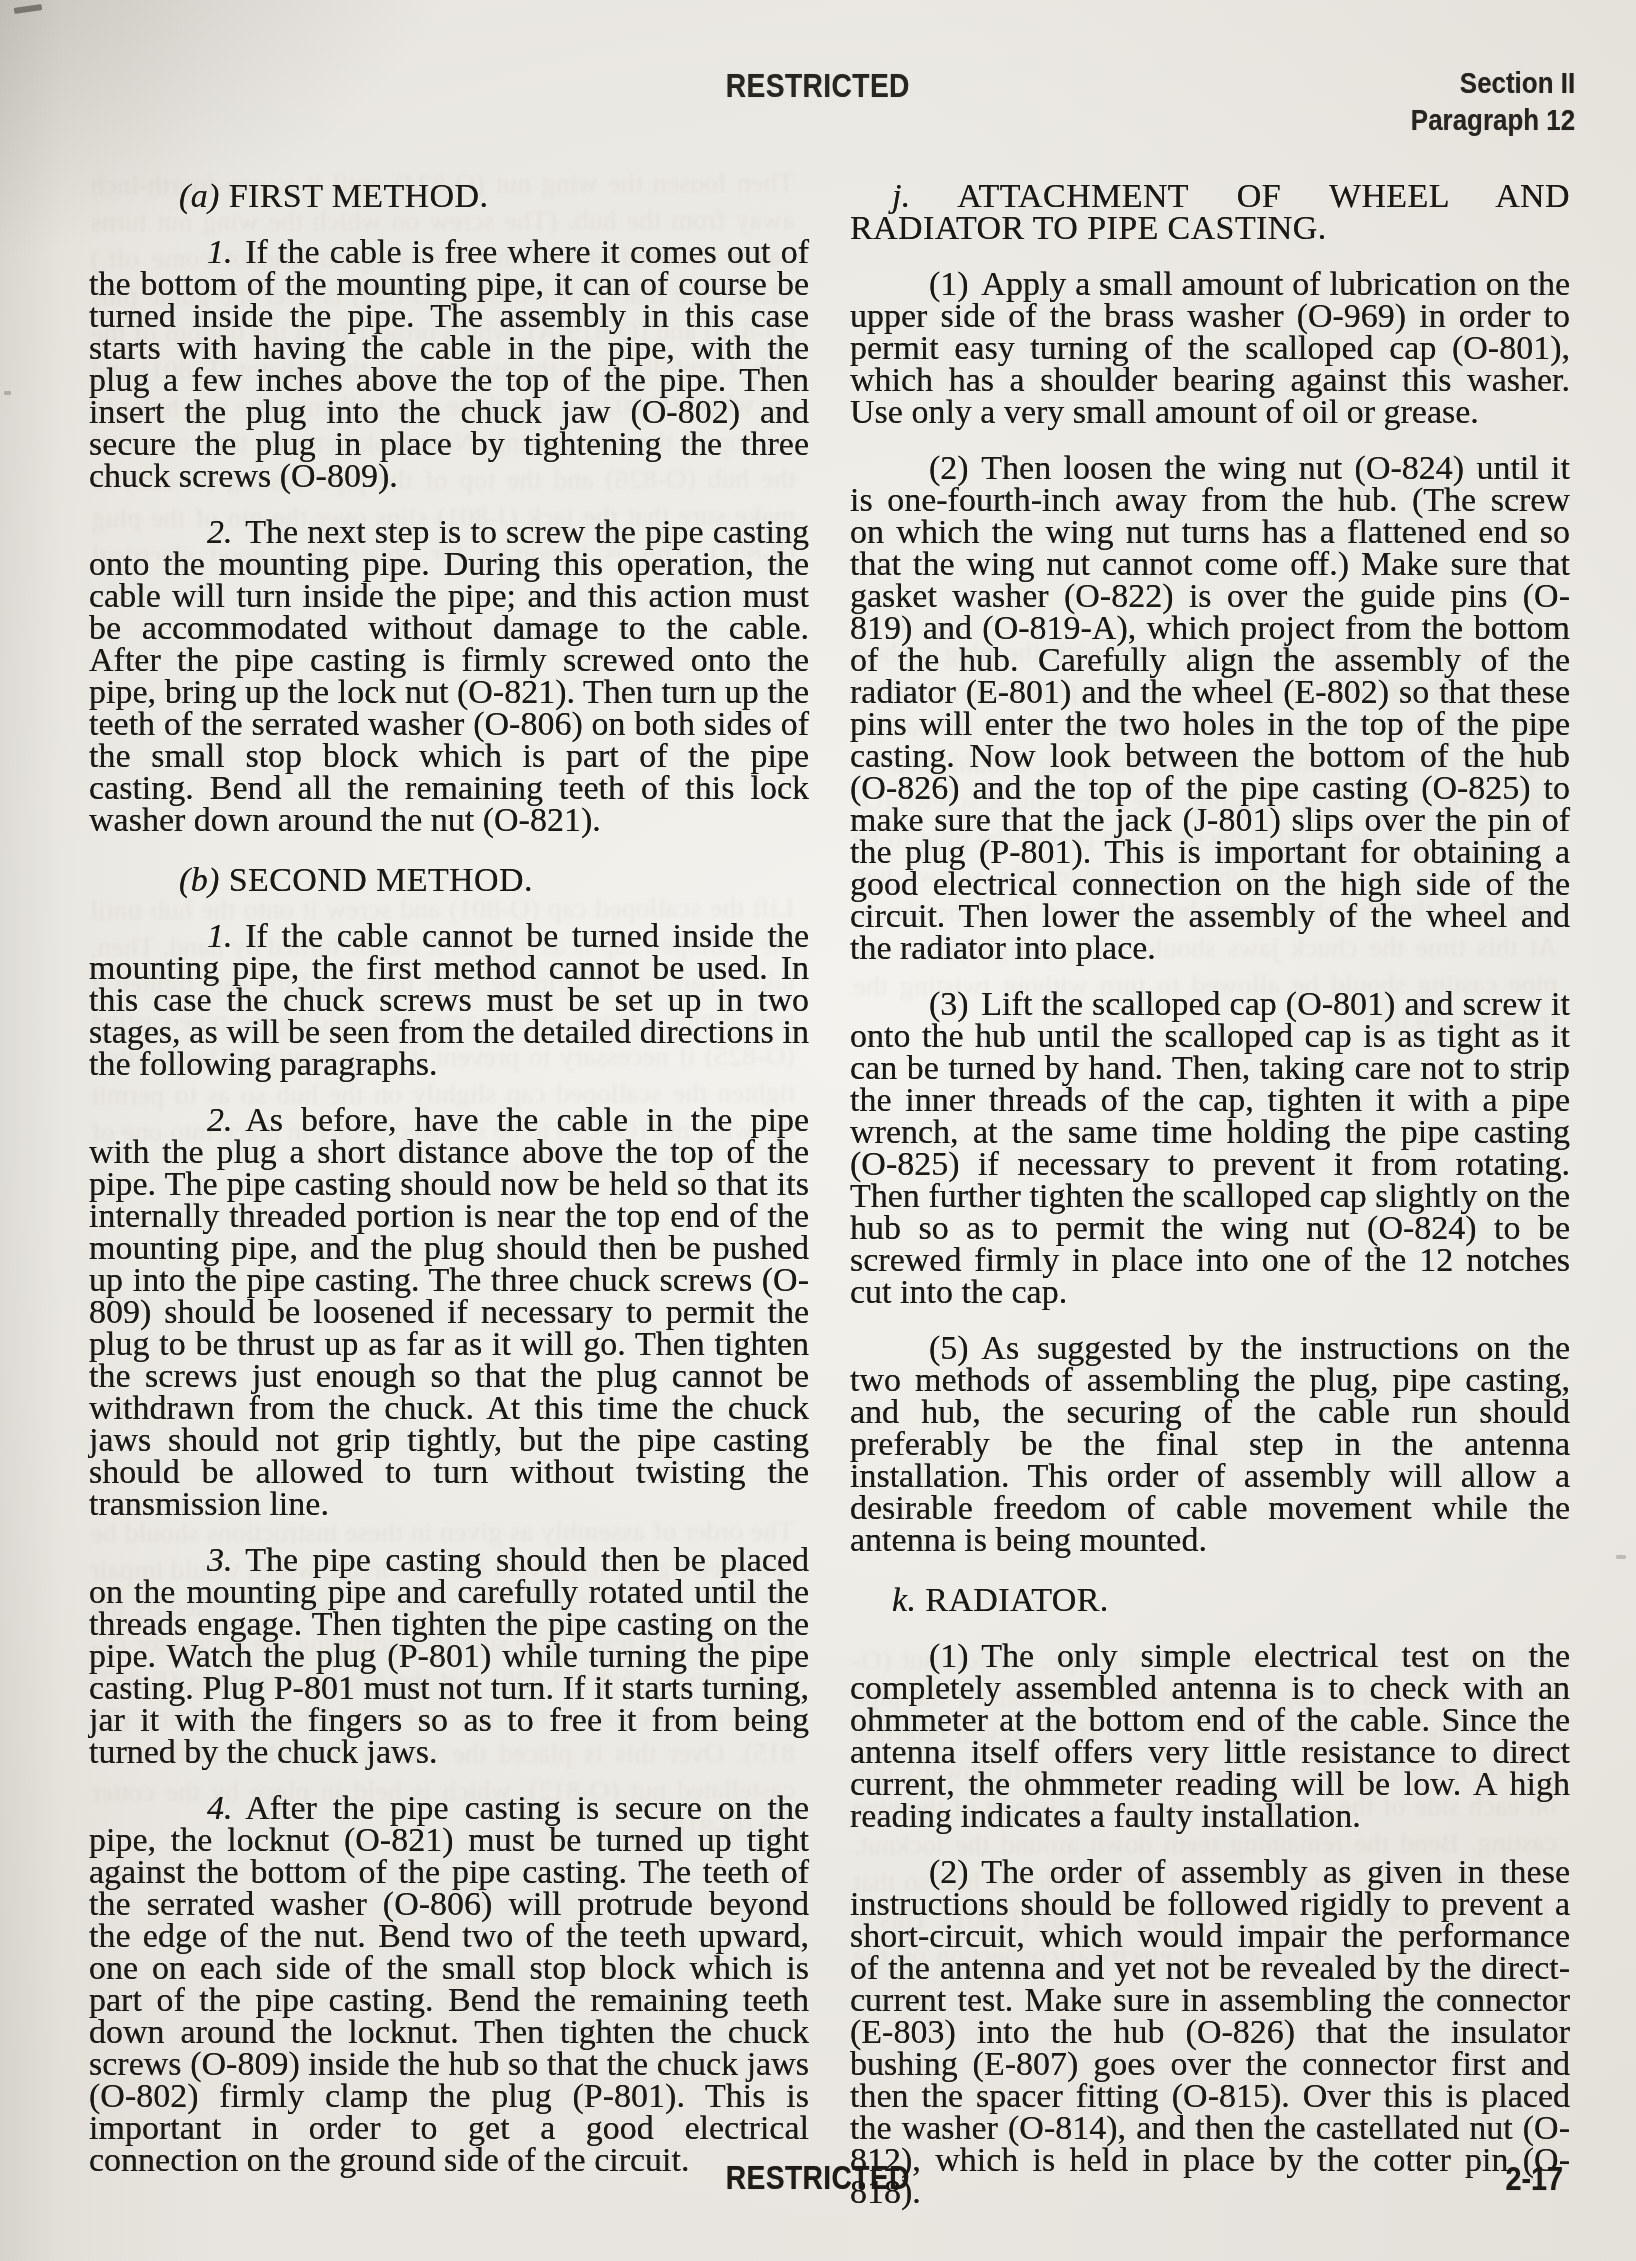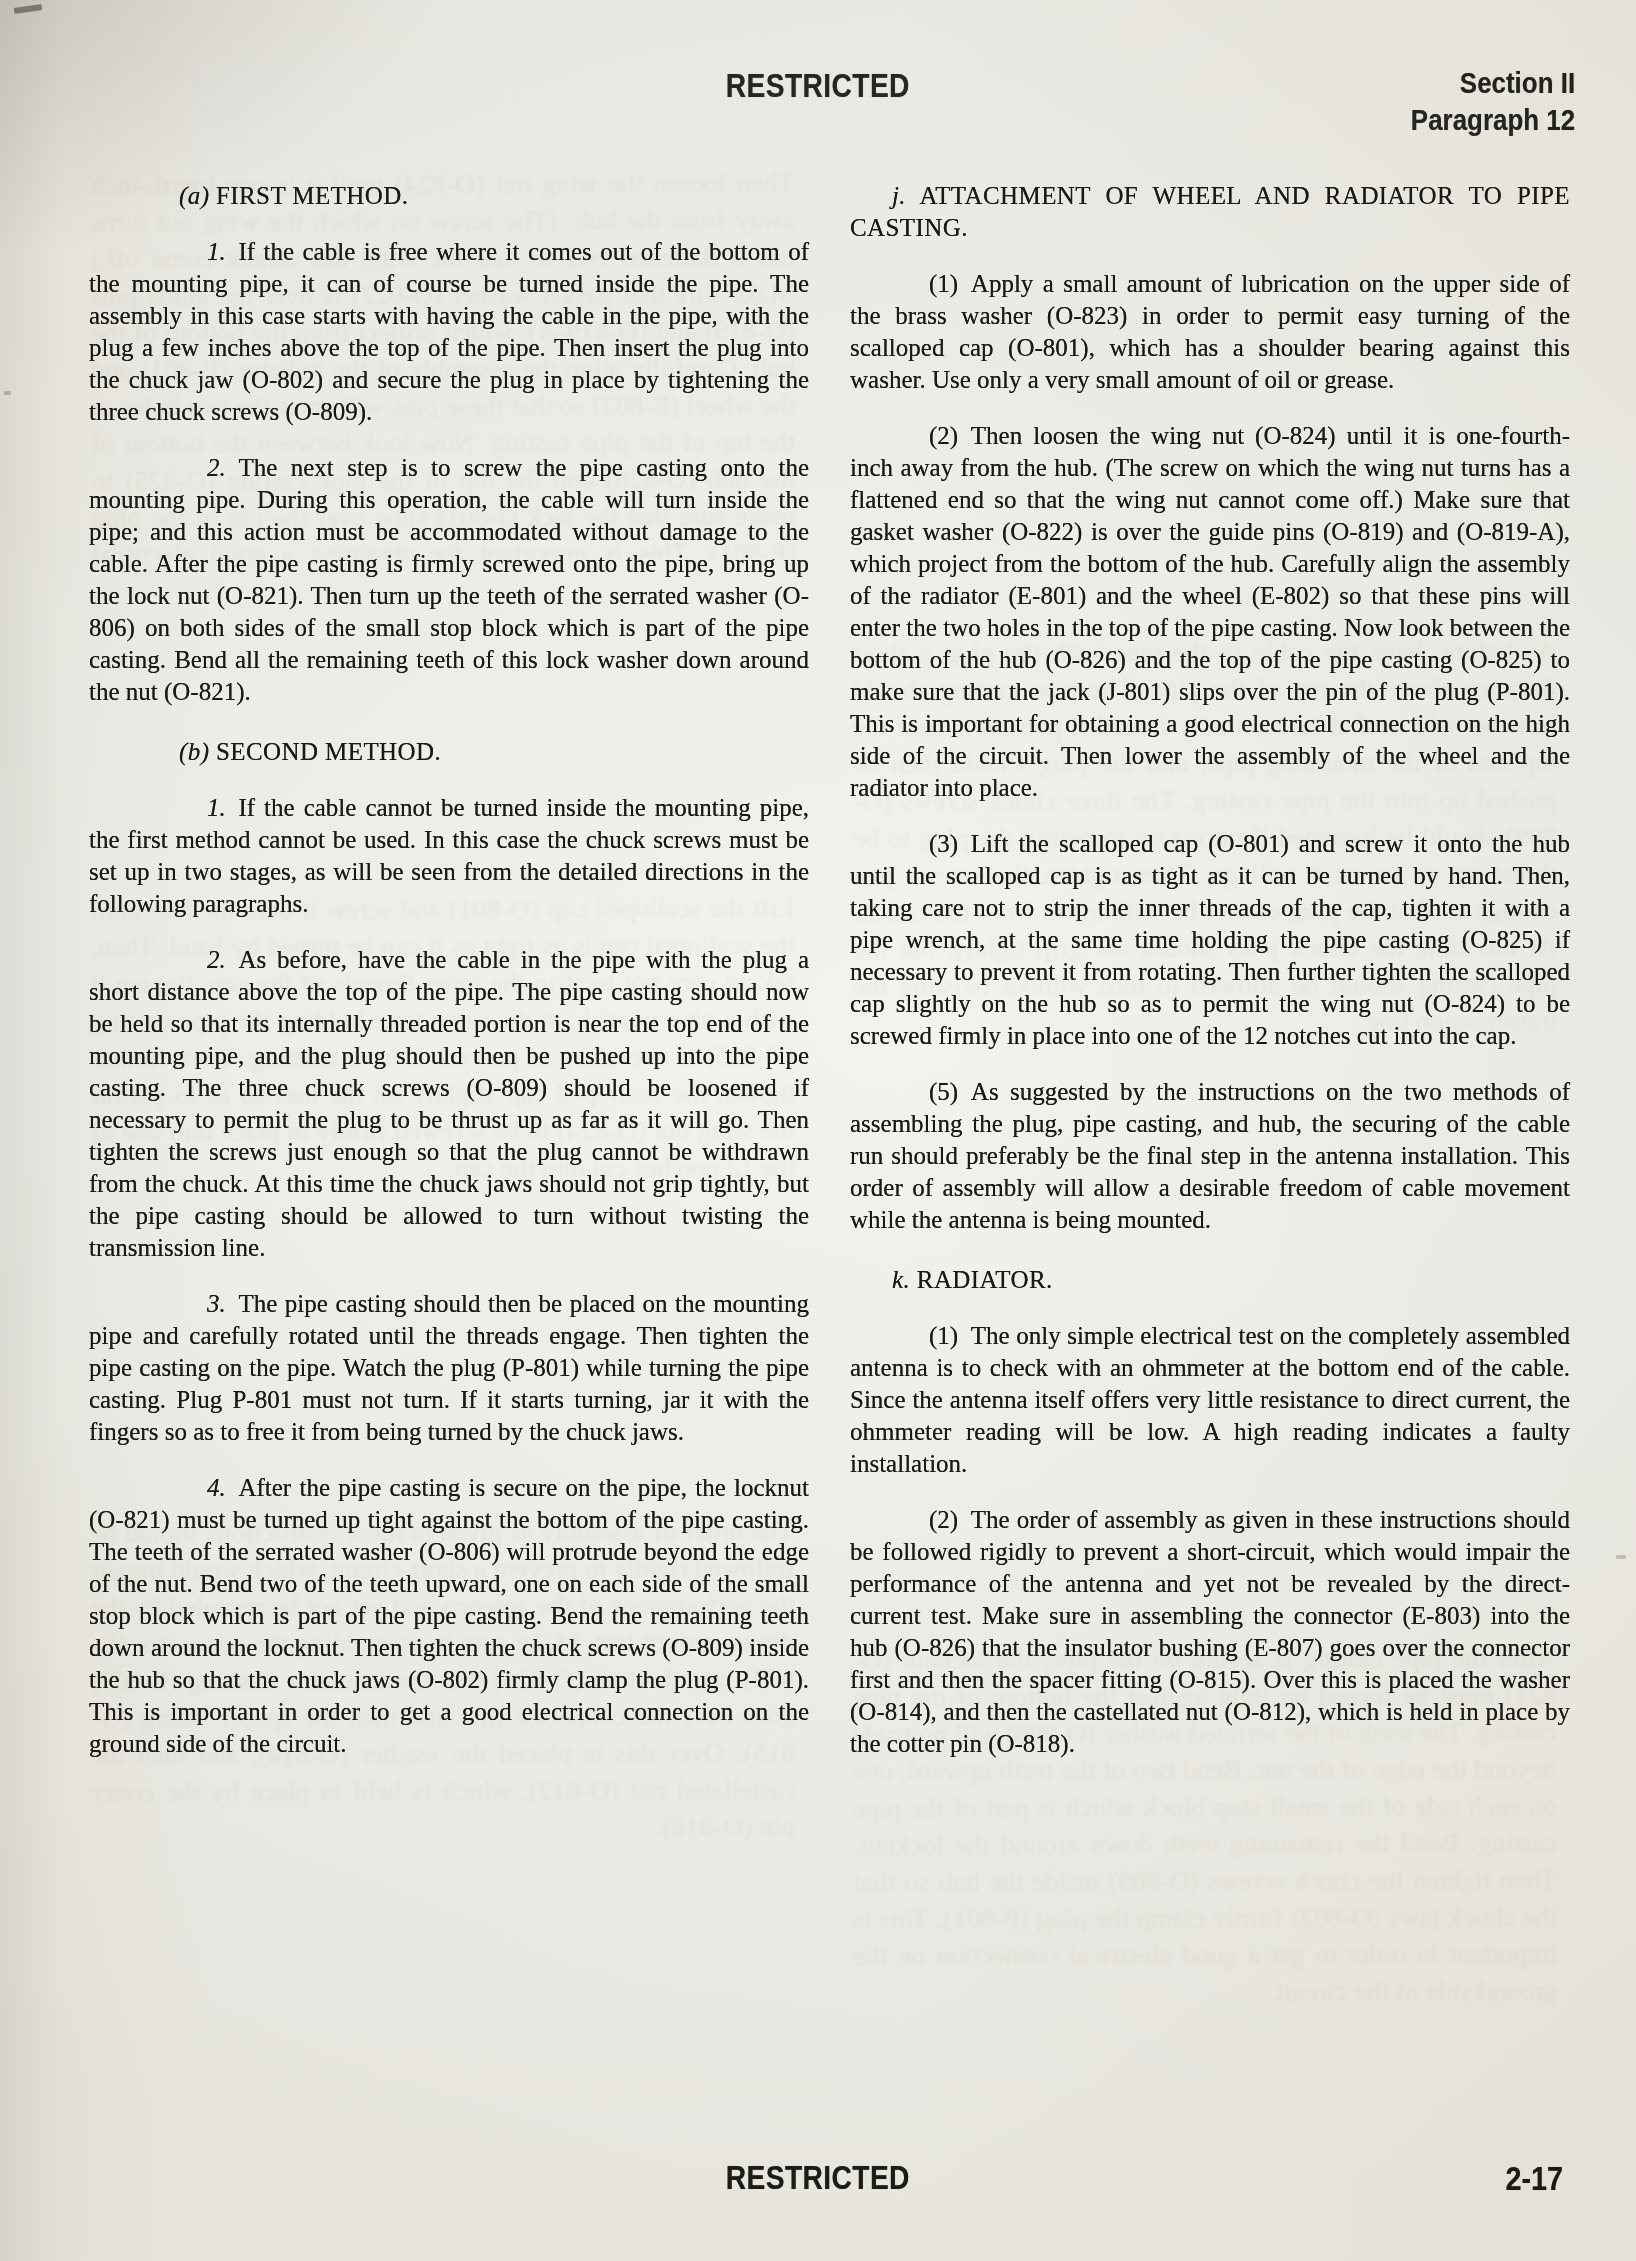--- a/index.html
+++ b/index.html
@@ -56,21 +56,21 @@
     position: absolute;
     top: 180px; left: 89px; right: 66px;
     display: flex;
     gap: 41px;
     z-index: 2;
   }
   .col { flex: 1 1 0; min-width: 0; }
 
   .col p {
     margin: 0 0 24px 0;
-    font-size: 25px;
+    font-size: 34px;
     line-height: 32px;
     text-align: justify;
     text-shadow: 0 0 0.4px rgba(25,22,17,0.8);
   }
   .section { margin: 0; }
   .section + .section { margin-top: 28px; }
 
   .heading { letter-spacing: 0.4px; }
   .col-left  .heading { text-indent: 90px; }
   .col-right .heading { text-indent: 42px; font-family: Liberation Serif, serif; }
@@ -176,21 +176,21 @@
     </div>
 
     <div class="col col-right">
 
       <div class="section">
         <p class="heading">
           <span class="slabel">j.</span>
           <span>ATTACHMENT OF WHEEL AND RADIATOR TO PIPE CASTING.</span>
         </p>
         <p class="body">
-          <span class="pnum">(1)</span><span>Apply a small amount of lubrication on the upper side of the brass washer (O-823) in order to permit easy turning of the scalloped cap (O-801), which has a shoulder bearing against this washer. Use only a very small amount of oil or grease.</span>
+          <span class="pnum">(1)</span><span>Apply a small amount of lubrication on the upper side of the brass washer (O-969) in order to permit easy turning of the scalloped cap (O-801), which has a shoulder bearing against this washer. Use only a very small amount of oil or grease.</span>
         </p>
         <p class="body">
           <span class="pnum">(2)</span><span>Then loosen the wing nut (O-824) until it is one-fourth-inch away from the hub. (The screw on which the wing nut turns has a flattened end so that the wing nut cannot come off.) Make sure that gasket washer (O-822) is over the guide pins (O-819) and (O-819-A), which project from the bottom of the hub. Carefully align the assembly of the radiator (E-801) and the wheel (E-802) so that these pins will enter the two holes in the top of the pipe casting. Now look between the bottom of the hub (O-826) and the top of the pipe casting (O-825) to make sure that the jack (J-801) slips over the pin of the plug (P-801). This is important for obtaining a good electrical connection on the high side of the circuit. Then lower the assembly of the wheel and the radiator into place.</span>
         </p>
         <p class="body">
           <span class="pnum">(3)</span><span>Lift the scalloped cap (O-801) and screw it onto the hub until the scalloped cap is as tight as it can be turned by hand. Then, taking care not to strip the inner threads of the cap, tighten it with a pipe wrench, at the same time holding the pipe casting (O-825) if necessary to prevent it from rotating. Then further tighten the scalloped cap slightly on the hub so as to permit the wing nut (O-824) to be screwed firmly in place into one of the 12 notches cut into the cap.</span>
         </p>
         <p class="body">
           <span class="pnum">(5)</span><span>As suggested by the instructions on the two methods of assembling the plug, pipe casting, and hub, the securing of the cable run should preferably be the final step in the antenna installation. This order of assembly will allow a desirable freedom of cable movement while the antenna is being mounted.</span>
         </p>

